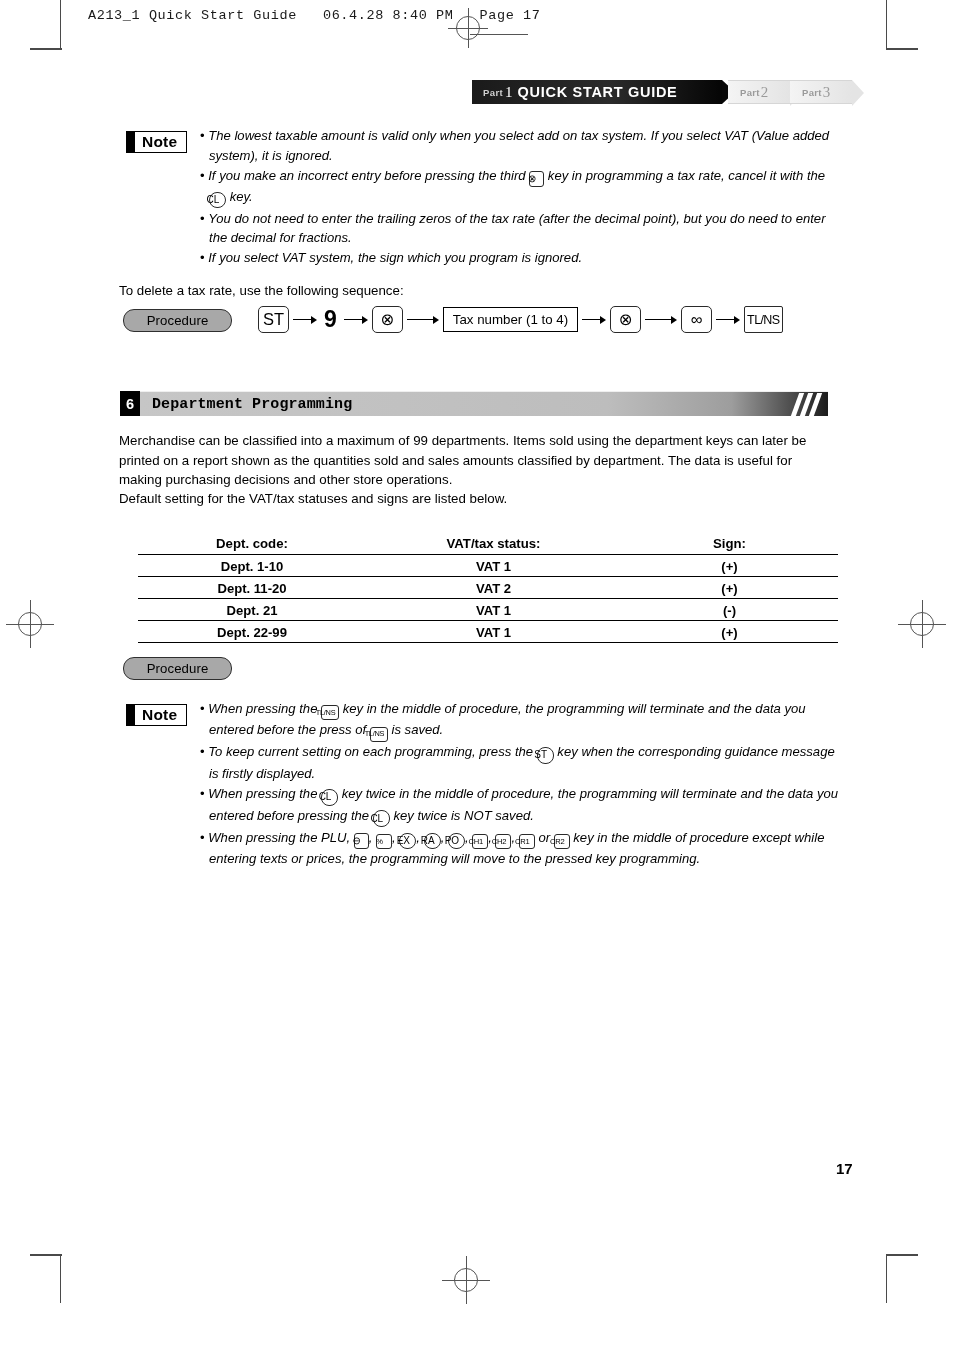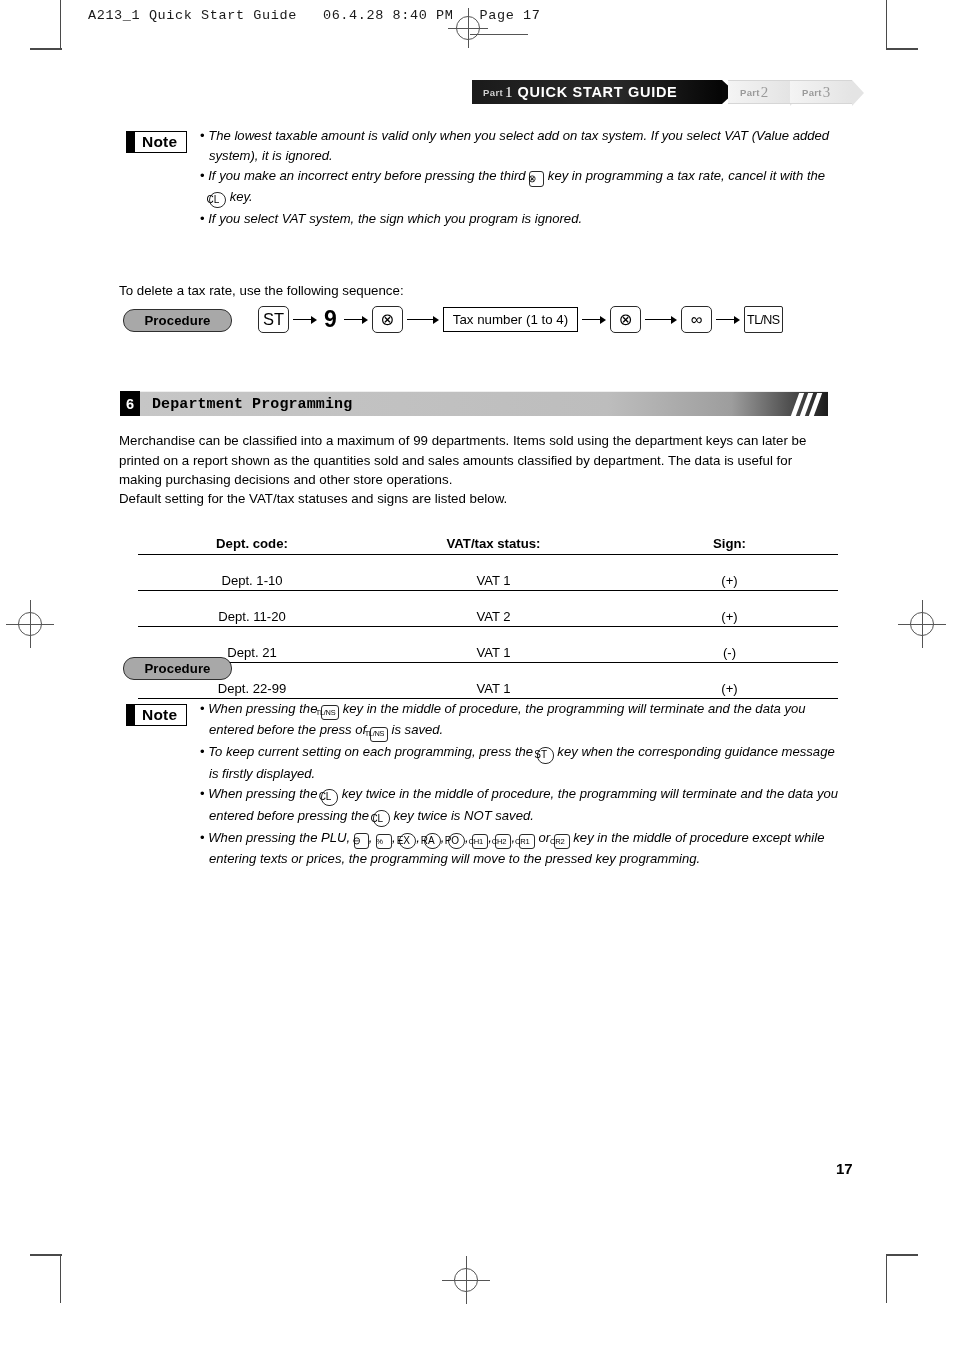--- a/index.html
+++ b/index.html
@@ -94,21 +94,21 @@
   .key-circ{ font-size:10px; padding:1.6px 2.4px 2px; min-width:15px; }
 
   
   .para { position:absolute; font-size:13.3px; line-height:19.6px; }
 
   
   .proc-pill {
     position:absolute; background:#a8a8a8; border:1.3px solid #2f2f2f;
     border-radius:11px; height:21px; width:107px;
     display:flex; align-items:center; justify-content:center;
-    font-size:13.2px; font-weight:bold; letter-spacing:0.1px;
+    font-size:13.2px; font-weight:normal; letter-spacing:0.1px;
   }
 
   
   .seqrow { position:absolute; display:flex; align-items:center; }
   .bigkey {
     border:1.3px solid #2a2a2a; border-radius:5px; background:#fff;
     display:flex; align-items:center; justify-content:center;
     font-size:16.5px; box-sizing:border-box; height:27px; min-width:31px;
   }
   .bigkey-sq {
@@ -150,22 +150,23 @@
   .slash { position:absolute; top:1px; width:5px; height:23px; background:#fff; transform:skewX(-20deg); }
 
   
   .tbl { position:absolute; border-collapse:collapse; }
   .tbl th, .tbl td { text-align:center; padding:0; }
   .tbl th {
     font-size:13.2px; font-weight:bold; padding-bottom:3px;
     border-bottom:1.7px solid #000;
   }
   .tbl td {
-    font-size:13.1px; padding:18px 0 2px;
+    font-size:13.1px; padding:4px 0 2px;
     border-bottom:1px solid #000;
+    font-weight:bold;
   }
   .tbl tr:last-child td { border-bottom:1.7px solid #000; }
 
   
   .pageno { position:absolute; font-size:15px; font-weight:bold; }
 </style>
 </head>
 <body>
 
 <div class="cropline" style="left:60px; top:0;      width:1px;  height:48px;"></div>
@@ -221,20 +222,21 @@
 </div>
 
 <div class="note-badge" style="left:126px; top:131px;">
   <div class="blk"></div>
   <div class="bx">Note</div>
 </div>
 <div class="noteblk" style="left:200px; top:126px; width:640px;">
   <ul class="nb-list" id="note-top-list">
       <li><span class="bul">• </span>The lowest taxable amount is valid only when you select add on tax system. If you select VAT (Value added system), it is ignored.</li>
       <li><span class="bul">• </span>If you make an incorrect entry before pressing the third <span class="key key-circ">⊗</span> key in programming a tax rate, cancel it with the <span class="key key-sm">CL</span> key.</li>
+      <li><span class="bul">• </span>You do not need to enter the trailing zeros of the tax rate (after the decimal point), but you do need to enter the decimal for fractions.</li>
       <li><span class="bul">• </span>If you select VAT system, the sign which you program is ignored.</li>
     </ul>
 </div>
 
 <div class="para" style="left:119px; top:281px; width:700px;">To delete a tax rate, use the following sequence:</div>
 
 <div class="proc-pill" style="left:123px; top:309px;">Procedure</div>
 
 <div class="seqrow" id="sequence-row" style="left:258px; top:306px;">
     <span class="bigkey">ST</span>

